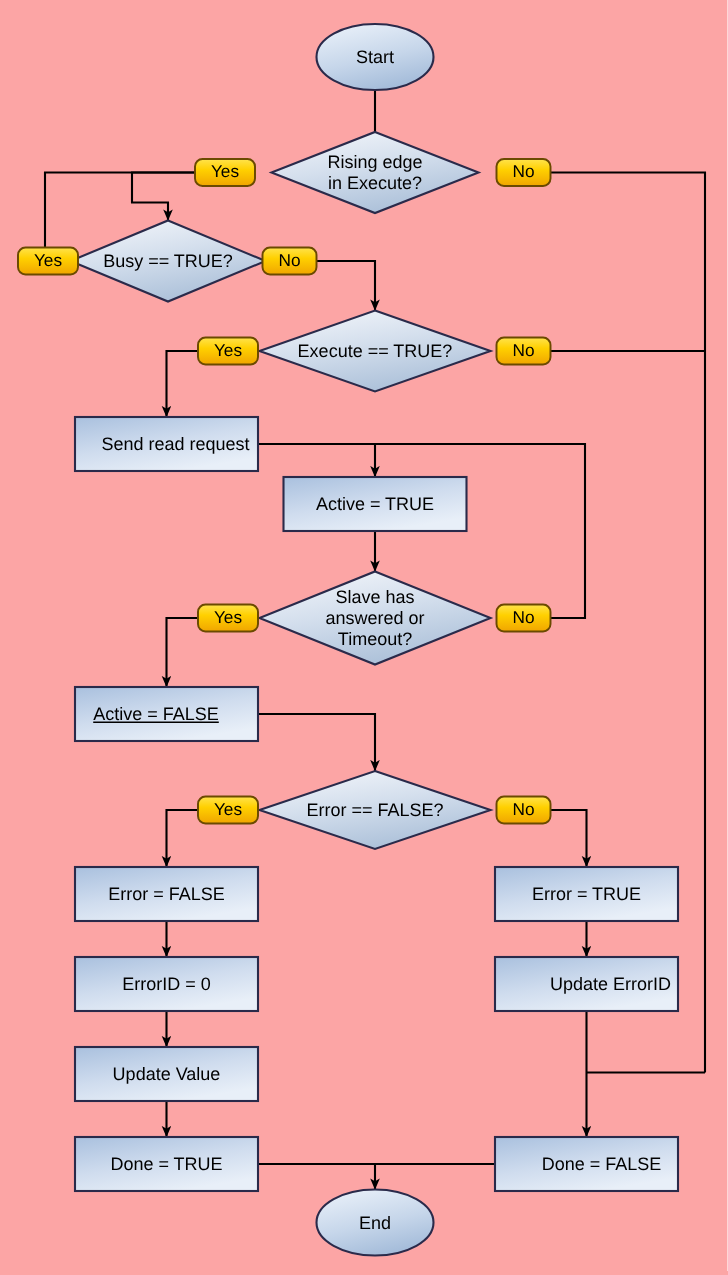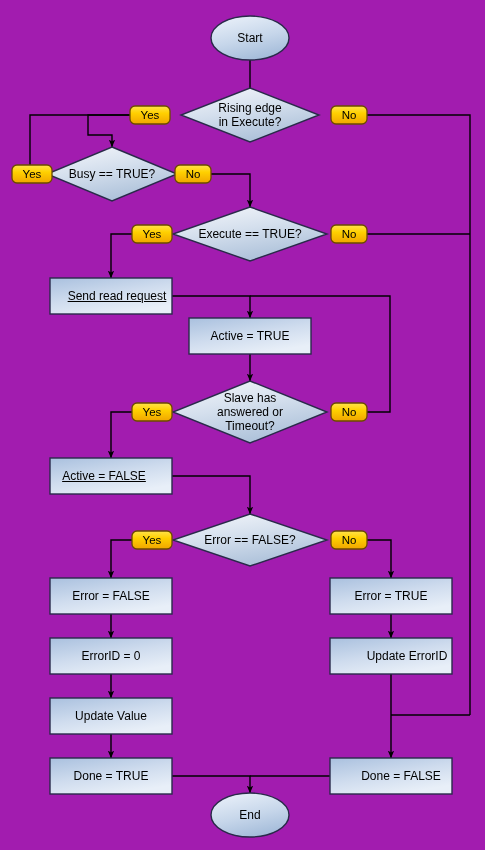--- a/index.html
+++ b/index.html
@@ -7,21 +7,21 @@
     padding: 0;
     background: #ffffff;
   }
   body {
     font-family: "Liberation Sans", sans-serif;
   }
   #flow-root {
     position: relative;
     width: 485px;
     height: 850px;
-    background: #a21caf;
+    background: #fca5a5;
     overflow: hidden;
   }
   #flow-svg {
     position: absolute;
     left: 0;
     top: 0;
     width: 485px;
     height: 850px;
   }
   .node-label {
@@ -137,21 +137,21 @@
         <rect x="331" y="531" width="36" height="18" rx="5" ry="5" fill="url(#gradBadge)" stroke="#6b4a00" stroke-width="1.3"></rect>
       </g>
   </svg>
 
   <div id="label-layer">
       <div class="node-label" style="left: 211px; top: 16px; width: 78px; height: 44px;">Start</div>
       <div class="node-label" style="left: 181px; top: 88px; width: 138px; height: 54px;">Rising edge
 in Execute?</div>
       <div class="node-label" style="left: 47px; top: 147px; width: 130px; height: 54px;">Busy == TRUE?</div>
       <div class="node-label" style="left: 173px; top: 207px; width: 154px; height: 54px;">Execute == TRUE?</div>
-      <div class="node-label" style="left: 50px; top: 278px; width: 134px; height: 36px; text-decoration: underline;">Send read request</div>
+      <div class="node-label" style="left: 50px; top: 278px; width: 134px; height: 36px;">Send read request</div>
       <div class="node-label" style="left: 189px; top: 318px; width: 122px; height: 36px;">Active = TRUE</div>
       <div class="node-label" style="left: 173px; top: 381px; width: 154px; height: 62px;">Slave has
 answered or
 Timeout?</div>
       <div class="node-label" style="left: 50px; top: 458px; width: 108px; height: 36px; text-decoration: underline;">Active = FALSE</div>
       <div class="node-label" style="left: 173px; top: 514px; width: 154px; height: 52px;">Error == FALSE?</div>
       <div class="node-label" style="left: 50px; top: 578px; width: 122px; height: 36px; border-radius: 11px;">Error = FALSE</div>
       <div class="node-label" style="left: 330px; top: 578px; width: 122px; height: 36px;">Error = TRUE</div>
       <div class="node-label" style="left: 50px; top: 638px; width: 122px; height: 36px;">ErrorID = 0</div>
       <div class="node-label" style="left: 330px; top: 638px; width: 122px; height: 36px; padding-left: 16px;">Update ErrorID</div>

